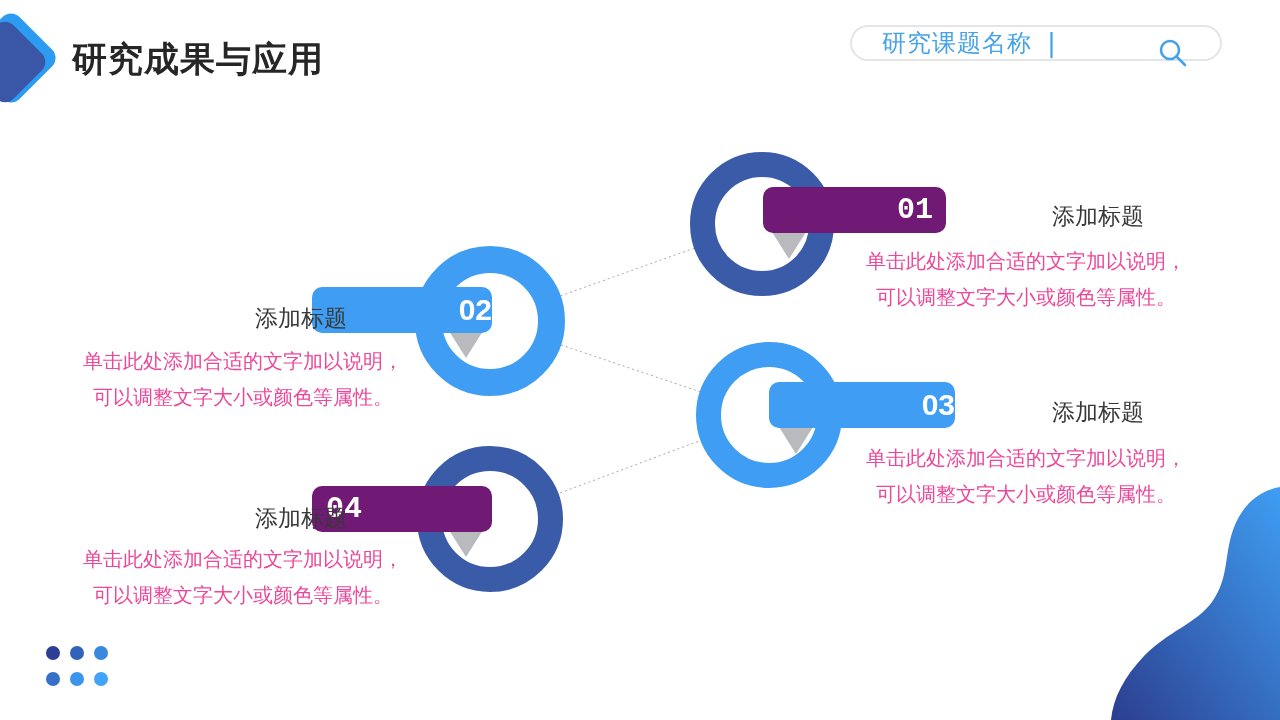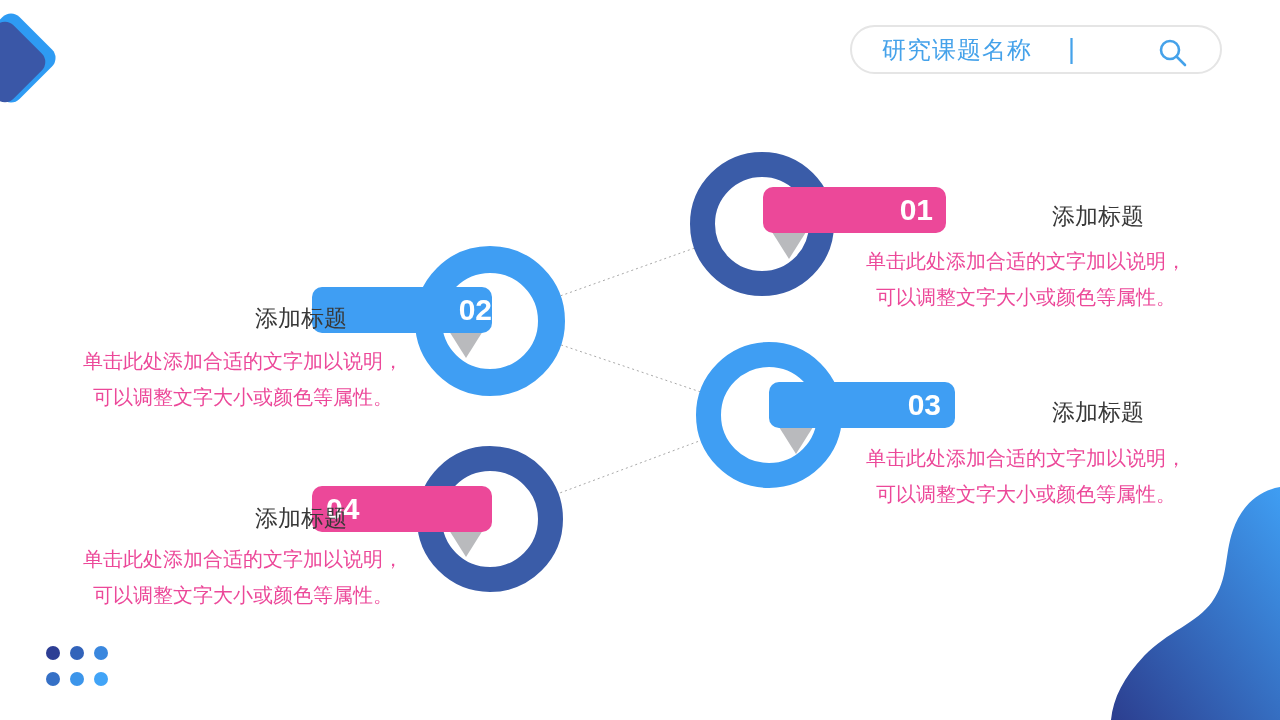--- a/index.html
+++ b/index.html
@@ -7,23 +7,23 @@
          font-family:"Liberation Sans","DejaVu Sans",sans-serif;}
 
   
   .arrow-light{position:absolute;left:-24px;top:23px;width:70px;height:70px;background:#2e9bf3;
                border-radius:12px;transform:rotate(45deg);z-index:1;}
   .arrow-dark{position:absolute;left:-27px;top:30px;width:64px;height:64px;background:#3a57a7;
               border-radius:12px;transform:rotate(45deg);z-index:2;}
   .page-title{position:absolute;left:72px;top:36px;font-size:35px;font-weight:bold;color:#262626;
               letter-spacing:1px;z-index:3;}
 
-  .search-box{position:absolute;left:850px;top:25px;width:372px;height:49px;background:#fff;
+  .search-box{position:absolute;left:850px;top:25px;width:372px;height:36px;background:#fff;
               border:2px solid #e5e5e5;border-radius:28px;box-sizing:border-box;display:flex;
-              align-items:center;z-index:3;gap:20px;}
+              align-items:center;z-index:3;}
   .search-text{margin-left:30px;font-size:24px;color:#45a2ea;letter-spacing:1px;}
   .search-cursor{margin-left:16px;font-size:27px;color:#45a2ea;}
   .search-icon{position:absolute;right:32px;top:11px;}
 
   
   .connectors{position:absolute;left:0;top:0;z-index:0;}
 
   
   .ring{position:absolute;border-style:solid;border-radius:50%;background:#fff;box-sizing:border-box;z-index:1;}
   .ring.dark{border-color:#3a5ca8;}
@@ -35,25 +35,25 @@
 
   .wedge{position:absolute;width:34px;height:27px;background:#b9babd;
          clip-path:polygon(0 0,100% 0,50% 100%);z-index:2;}
   .w1{left:772px;top:232px;}
   .w2{left:449px;top:331px;}
   .w3{left:779px;top:427px;}
   .w4{left:449px;top:530px;}
 
   .banner{position:absolute;height:46px;border-radius:10px;z-index:3;color:#ffffff;font-size:30px;
           font-weight:bold;display:flex;align-items:center;box-sizing:border-box;}
-  .banner.dark{background:#ec4899;}
+  .banner.dark{background:#701a75;font-family:Liberation Mono, monospace;}
   .banner.light{background:#3f9ef3;}
   .b1{left:763px;top:187px;width:183px;justify-content:flex-end;padding-right:13px;}
   .b2{left:312px;top:287px;width:180px;justify-content:flex-end;padding-left:14px;}
-  .b3{left:769px;top:382px;width:186px;justify-content:flex-end;padding-right:14px;}
+  .b3{left:769px;top:382px;width:186px;justify-content:flex-end;}
   .b4{left:312px;top:486px;width:180px;justify-content:flex-start;padding-left:14px;}
 
   .item-title{position:absolute;width:214px;text-align:right;font-size:23px;color:#383838;z-index:3;}
   .t1{left:930px;top:201px;}
   .t2{left:133px;top:303px;}
   .t3{left:930px;top:397px;}
   .t4{left:133px;top:503px;}
 
   .item-desc{position:absolute;width:384px;text-align:center;font-size:20px;color:#ec4899;
              line-height:36px;z-index:3;}
@@ -79,20 +79,21 @@
 <div class="slide">
 
   <svg class="connectors" width="1280" height="720">
     <line x1="490" y1="321" x2="762" y2="224" stroke="#a9a9a9" stroke-width="1" stroke-dasharray="2 3"></line>
     <line x1="490" y1="321" x2="769" y2="415" stroke="#a9a9a9" stroke-width="1" stroke-dasharray="2 3"></line>
     <line x1="490" y1="519" x2="769" y2="415" stroke="#a9a9a9" stroke-width="1" stroke-dasharray="2 3"></line>
   </svg>
 
   <div class="arrow-light"></div>
   <div class="arrow-dark"></div>
+  <div class="page-title">研究成果与应用</div>
 
   <div class="search-box">
     <span class="search-text">研究课题名称</span>
     <span class="search-cursor">|</span>
     <svg class="search-icon" width="30" height="30" viewBox="0 0 30 30">
       <circle cx="12" cy="12" r="9" fill="none" stroke="#45a2ea" stroke-width="2.6"></circle>
       <line x1="18.5" y1="18.5" x2="27" y2="27" stroke="#45a2ea" stroke-width="2.6" stroke-linecap="round"></line>
     </svg>
   </div>
 

